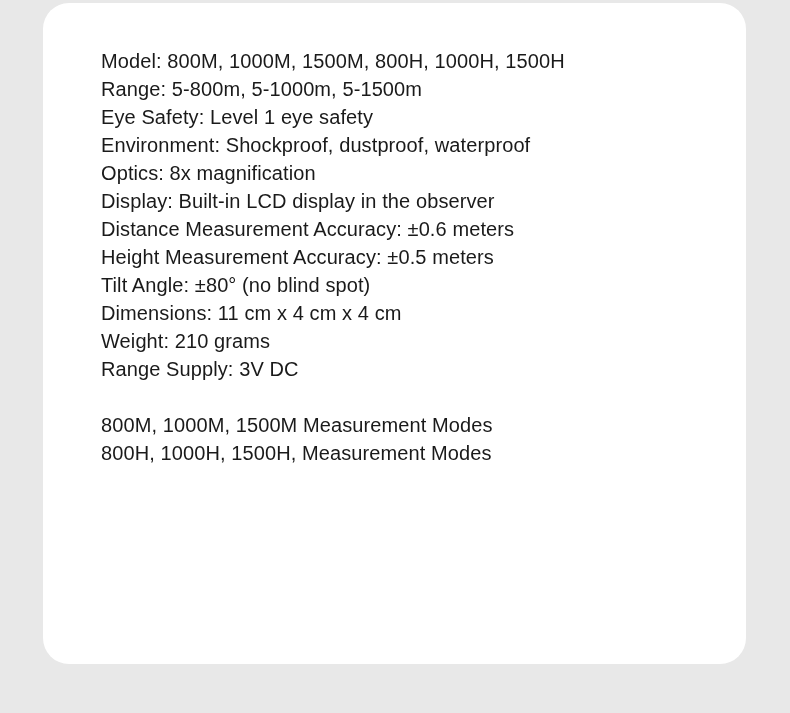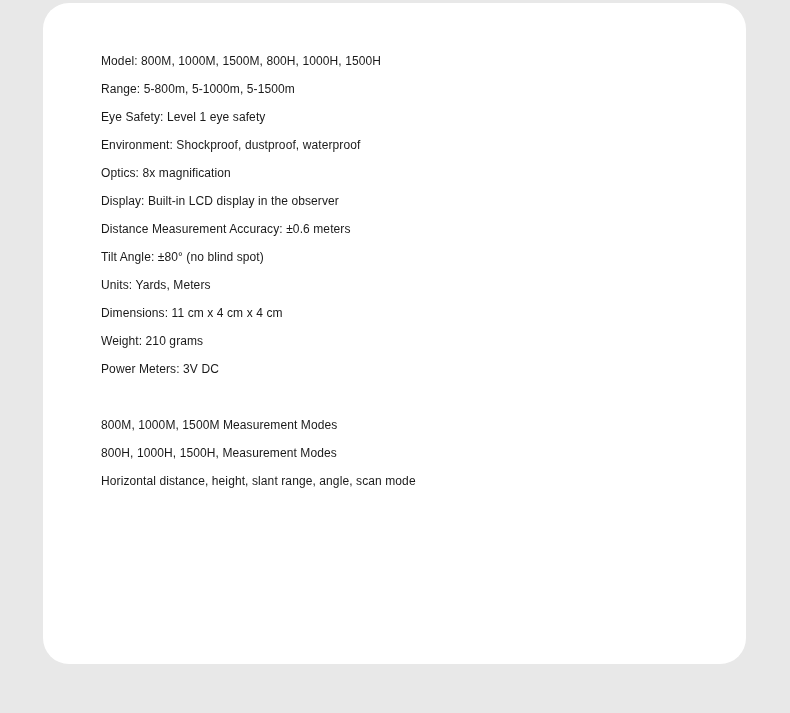--- a/index.html
+++ b/index.html
@@ -19,21 +19,21 @@
     left: 43px;
     top: 3px;
     width: 703px;
     height: 661px;
     background: #ffffff;
     border-radius: 26px;
   }
   .content {
     padding: 44px 40px 0 58px;
     color: #1a1a1a;
-    font-size: 12px;
+    font-size: 20px;
     letter-spacing: 0.1px;
   }
   .line {
     height: 28px;
     line-height: 28px;
     white-space: nowrap;
   }
   .modes-block {
     margin-top: 28px;
   }
@@ -45,27 +45,26 @@
   <div class="content">
 
     <div class="specs-block">
       <div class="line">Model: 800M, 1000M, 1500M, 800H, 1000H, 1500H</div>
       <div class="line">Range: 5-800m, 5-1000m, 5-1500m</div>
       <div class="line">Eye Safety: Level 1 eye safety</div>
       <div class="line">Environment: Shockproof, dustproof, waterproof</div>
       <div class="line">Optics: 8x magnification</div>
       <div class="line">Display: Built-in LCD display in the observer</div>
       <div class="line">Distance Measurement Accuracy: ±0.6 meters</div>
+      <div class="line">Height Measurement Accuracy: ±0.5 meters</div>
       <div class="line">Tilt Angle: ±80° (no blind spot)</div>
-      <div class="line">Units: Yards, Meters</div>
       <div class="line">Dimensions: 11 cm x 4 cm x 4 cm</div>
       <div class="line">Weight: 210 grams</div>
-      <div class="line">Power Meters: 3V DC</div>
+      <div class="line">Range Supply: 3V DC</div>
     </div>
 
     <div class="modes-block">
       <div class="line">800M, 1000M, 1500M Measurement Modes</div>
       <div class="line">800H, 1000H, 1500H, Measurement Modes</div>
-      <div class="line">Horizontal distance, height, slant range, angle, scan mode</div>
     </div>
 
   </div>
 </div>
 
 </body></html>

